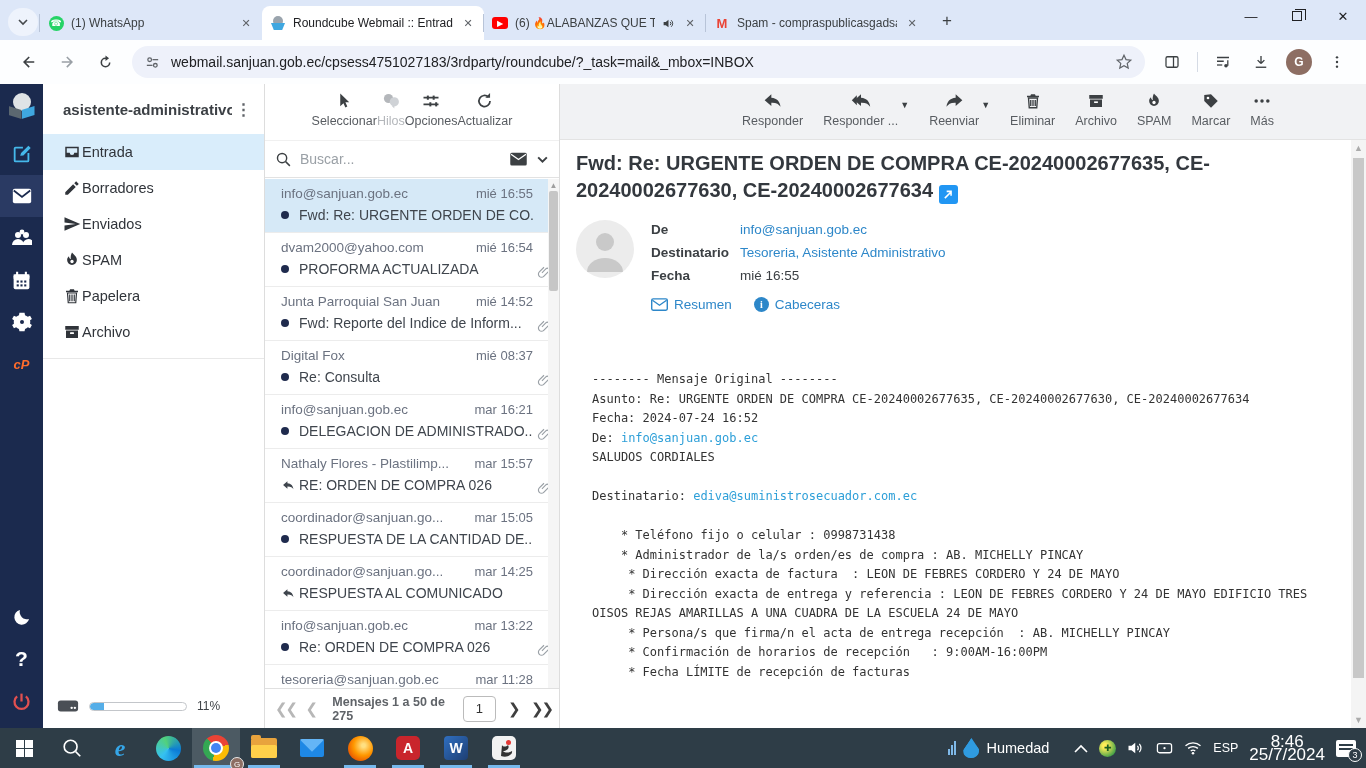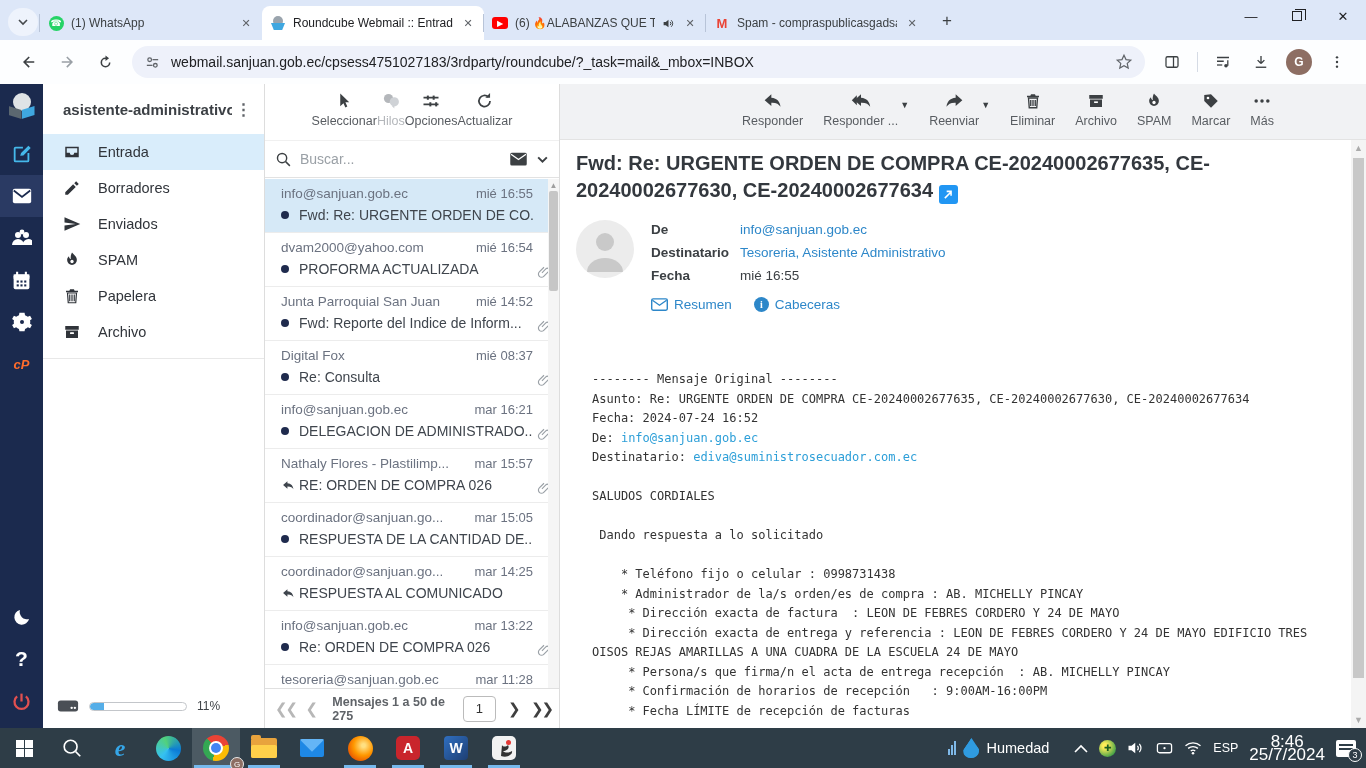--- a/index.html
+++ b/index.html
@@ -48,21 +48,21 @@
   .rail-logo .l { position:absolute; bottom:0; left:0; width:13px; height:13px; background:#5b6770; clip-path:polygon(0 0,100% 30%,100% 100%,0 70%); }
   .rail-logo .r { position:absolute; bottom:0; right:0; width:13px; height:13px; background:#3fa7e0; clip-path:polygon(0 30%,100% 0,100% 70%,0 100%); }
   .rail-bottom { margin-top:auto; display:flex; flex-direction:column; align-items:center; padding-bottom:6px; }
   .q-help { color:#fff; font-size:21px; font-weight:bold; }
   .cp-logo { color:#ff6c2c; font-weight:bold; font-style:italic; font-size:13px; }
 
   .folders { position:absolute; top:0; left:43px; width:222px; bottom:0; background:#fff; border-right:1px solid #ddd; }
   .fol-head { height:50px; display:flex; align-items:center; padding:0 8px 0 20px; }
   .fol-title { flex:1; font-size:15px; font-weight:bold; color:#3c4045; white-space:nowrap; overflow:hidden; }
   .kebab { color:#5f6368; font-size:16px; font-weight:bold; width:24px; text-align:center; letter-spacing:1px; }
-  .fol-item { height:36px; display:flex; align-items:center; gap:17px; padding:0 20px; font-size:14.5px; color:#30343a; }
+  .fol-item { height:36px; display:flex; align-items:center; gap:1px; padding:0 20px; font-size:14.5px; color:#30343a; }
   .fol-item.sel { background:#d9edfb; }
   .fol-item svg { flex:0 0 18px; }
   .fol-list { border-bottom:1px solid #e8e8e8; padding-bottom:8px; }
   .quota { position:absolute; bottom:0; left:0; right:0; height:44px; display:flex; align-items:center; gap:10px; padding:0 14px; }
   .qbar { width:98px; height:9px; border:1px solid #c3c6ca; border-radius:5px; background:#fff; overflow:hidden; }
   .qfill { height:100%; width:15%; background:#55aee8; border-radius:5px 0 0 5px; }
   .qtext { font-size:12px; color:#3f4347; }
 
   .listcol { position:absolute; top:0; left:265px; width:295px; bottom:0; background:#fff; border-right:1px solid #ddd; }
   .ltoolbar { height:56px; display:flex; align-items:flex-start; justify-content:center; padding-top:7px; background:#fff; }
@@ -723,23 +723,22 @@
                 <span>Cabeceras</span>
               </span>
           </div>
         </div>
 
         <div class="mbody">
           <div>-------- Mensaje Original --------</div>
           <div>Asunto: Re: URGENTE ORDEN DE COMPRA CE-20240002677635, CE-20240002677630, CE-20240002677634</div>
           <div>Fecha: 2024-07-24 16:52</div>
           <div><span>De: </span><span class="blink">info@sanjuan.gob.ec</span></div>
+          <div class="gap">SALUDOS CORDIALES</div>
           <div class="gap"><span>Destinatario: </span><span class="blink">ediva@suministrosecuador.com.ec</span></div>
-          <div class="gap">SALUDOS CORDIALES</div>
-          <div class="gap"> Dando respuesta a lo solicitado</div>
           <div>    * Teléfono fijo o celular : 0998731438</div>
           <div>    * Administrador de la/s orden/es de compra : AB. MICHELLY PINCAY</div>
           <div>     * Dirección exacta de factura  : LEON DE FEBRES CORDERO Y 24 DE MAYO</div>
           <div>     * Dirección exacta de entrega y referencia : LEON DE FEBRES CORDERO Y 24 DE MAYO EDIFICIO TRES OISOS REJAS AMARILLAS A UNA CUADRA DE LA ESCUELA 24 DE MAYO</div>
           <div>     * Persona/s que firma/n el acta de entrega recepción  : AB. MICHELLY PINCAY</div>
           <div>     * Confirmación de horarios de recepción   : 9:00AM-16:00PM</div>
           <div>     * Fecha LÍMITE de recepción de facturas</div>
         </div>
       </div>
 

